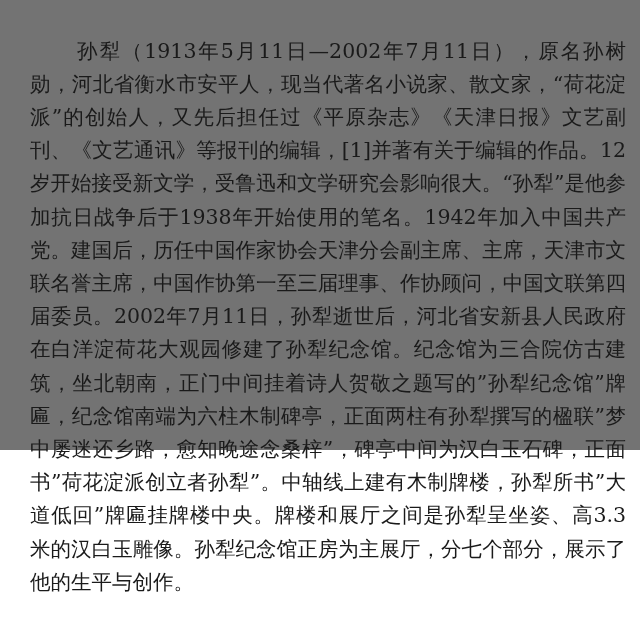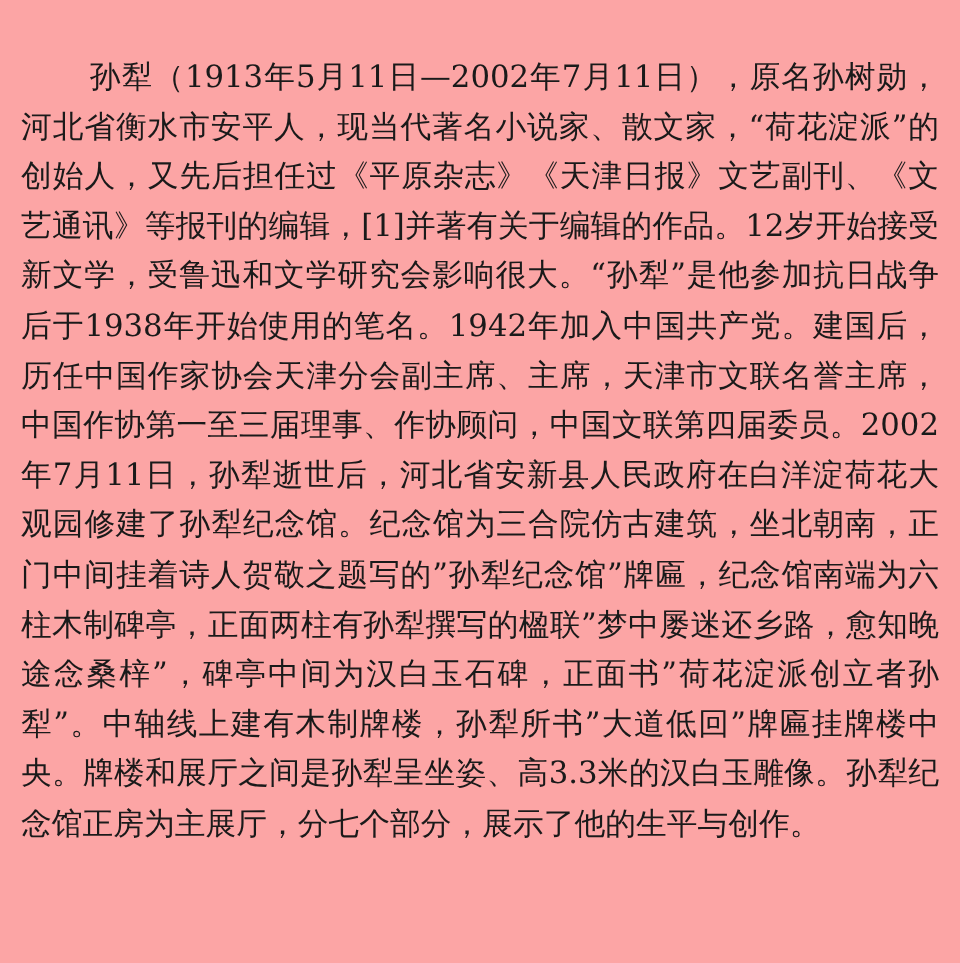--- a/index.html
+++ b/index.html
@@ -9,23 +9,23 @@
   body {
     width: 640px;
     height: 642px;
     background: #ffffff;
     font-family: "DejaVu Serif", "Liberation Serif", serif;
     overflow: hidden;
   }
   .page {
     box-sizing: border-box;
     width: 640px;
-    height: 642px;
-    padding: 14px 14px 0 14px;
-    background: #fca5a5;
+    height: 450px;
+    padding: 14px 14px 0 30px;
+    background: #737373;
   }
   .article {
     color: #1a1a1a;
     font-size: 20.5px;
     line-height: 33.2px;
     text-align: justify;
     text-justify: inter-ideograph;
     letter-spacing: 0px;
   }
   .article .lead-indent {

